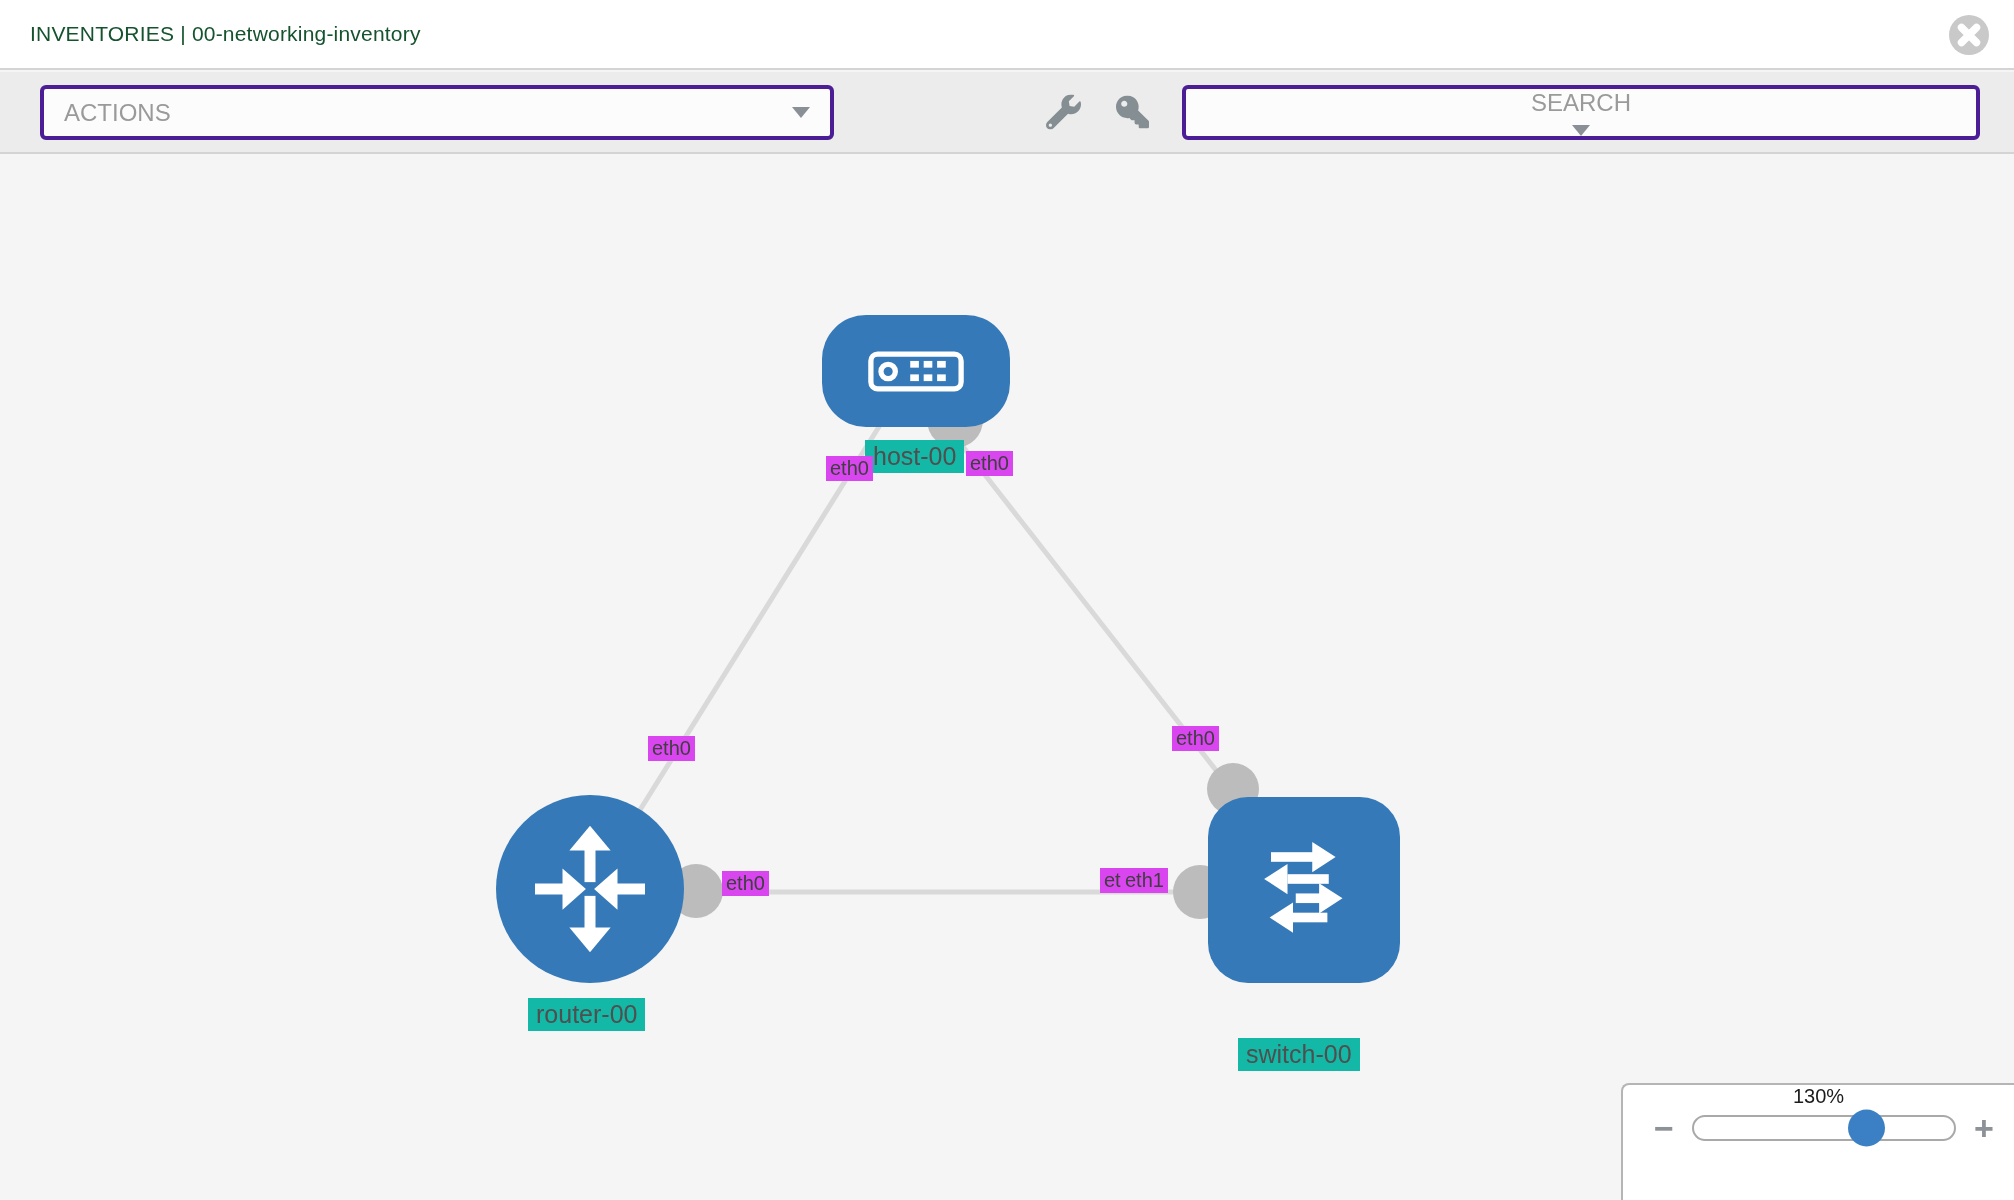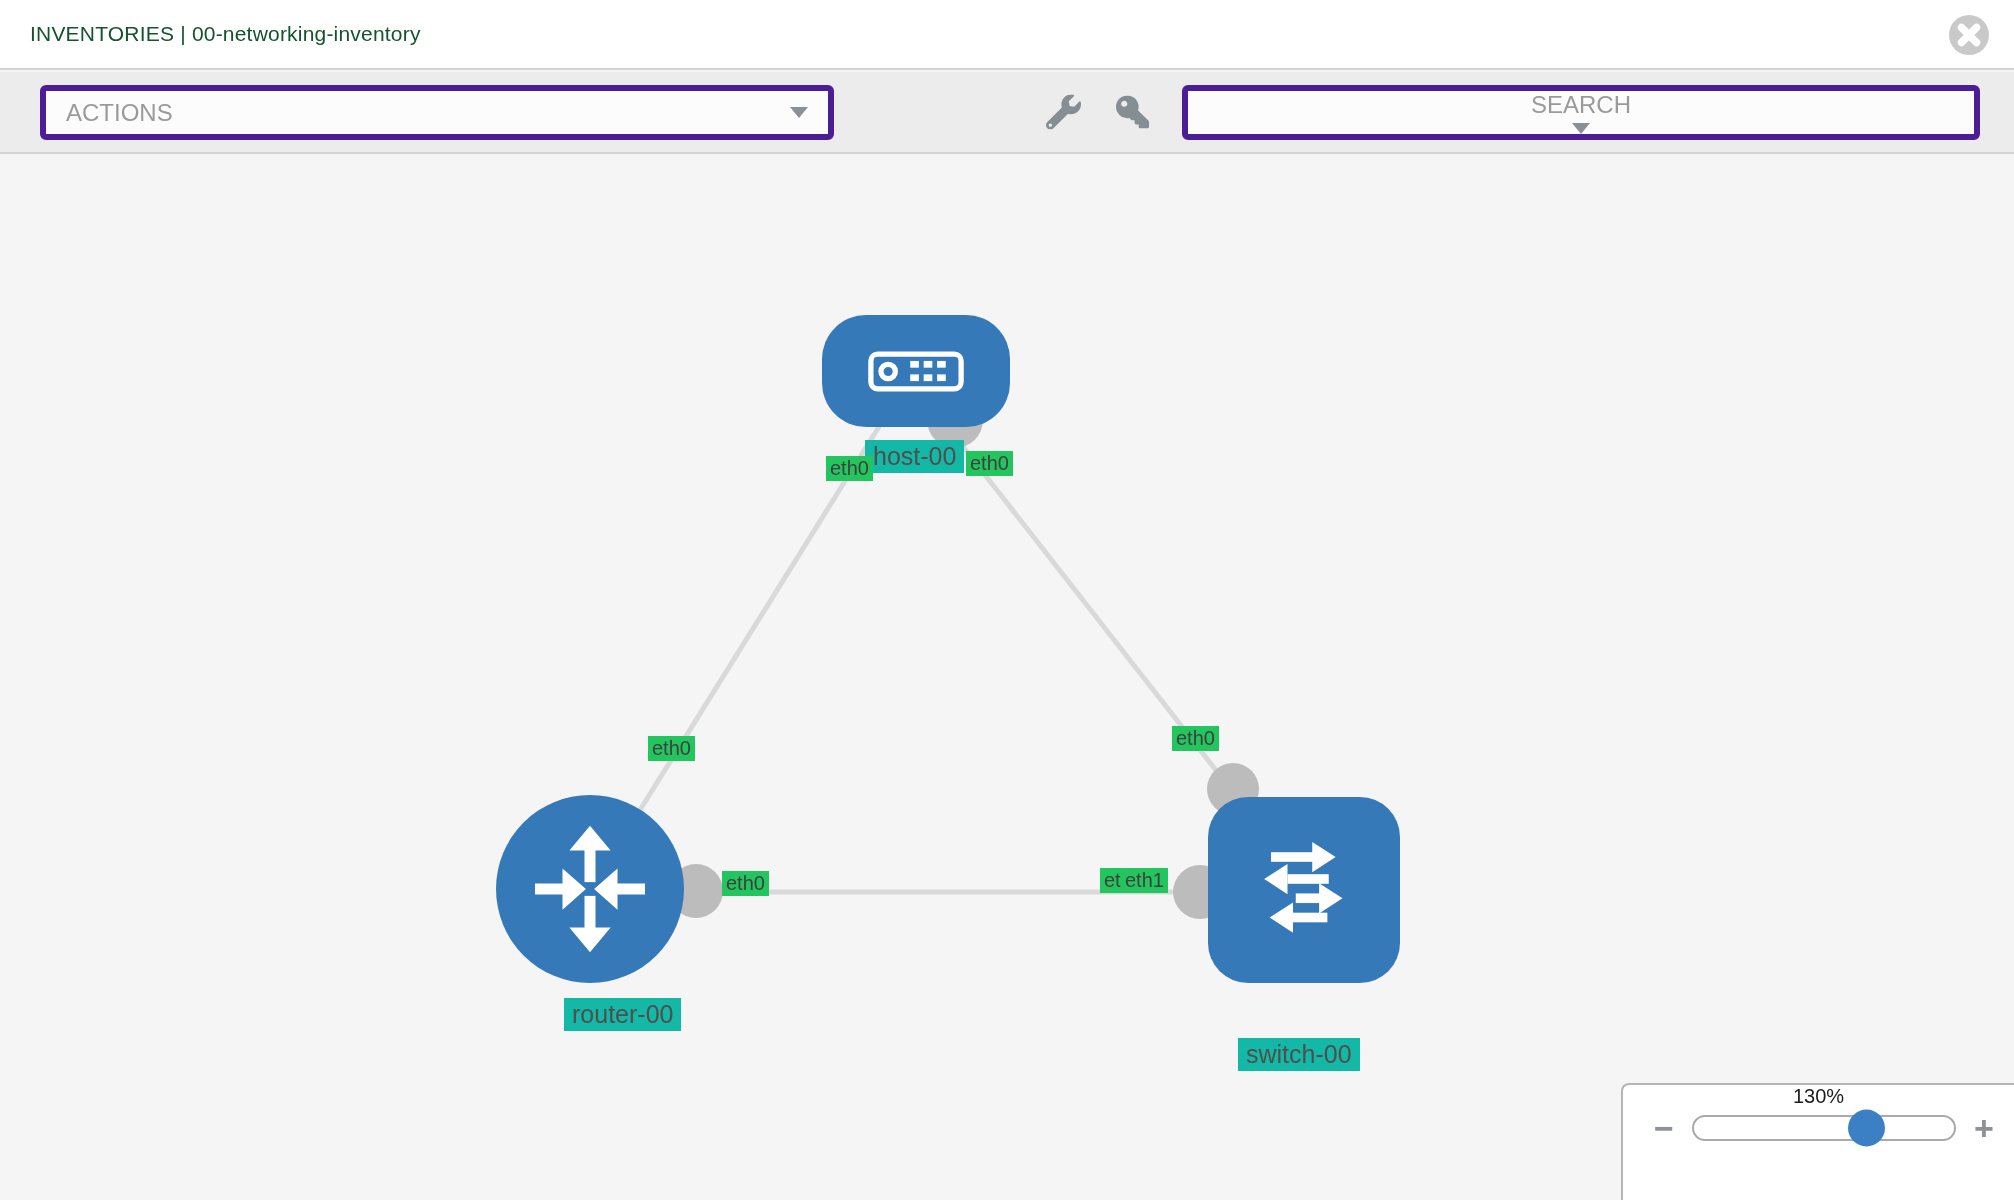--- a/index.html
+++ b/index.html
@@ -25,21 +25,21 @@
     background: none; border: none; cursor: pointer; padding: 0;
   }
 
   
   .toolbar {
     position: absolute; top: 72px; left: 0; right: 0; height: 82px;
     background: #ececec; border-bottom: 2px solid #d4d4d4; z-index: 19;
   }
   .select {
     position: absolute; top: 13px; height: 55px;
-    background: #fcfcfc; border: 6px solid #4c1d95; border-radius: 6px;
+    background: #fcfcfc; border: 4px solid #4c1d95; border-radius: 6px;
     display: flex; align-items: center; justify-content: space-between;
     padding: 0 20px; font-size: 24px; color: #9a9a9a; cursor: pointer;
   }
   .select-actions { left: 40px;  width: 794px; }
   .select-search  { left: 1182px; width: 798px; flex-direction: column; }
   .caret {
     width: 0; height: 0;
     border-left: 9px solid transparent; border-right: 9px solid transparent;
     border-top: 11px solid #8a9095;
   }
@@ -62,25 +62,25 @@
   }
   .node-host   { left: 822px;  top: 315px; width: 188px; height: 112px; border-radius: 44px; }
   .node-router { left: 496px;  top: 795px; width: 188px; height: 188px; border-radius: 50%; }
   .node-switch { left: 1208px; top: 797px; width: 192px; height: 186px; border-radius: 40px; }
 
   .node-label {
     position: absolute; z-index: 3; background: #14b8a6; color: #4f4f4f;
     font-size: 25px; padding: 2px 8px; white-space: nowrap;
   }
   .label-host   { left: 865px;  top: 440px; }
-  .label-router { left: 528px;  top: 998px; margin-left: 36px; }
+  .label-router { left: 528px;  top: 998px; }
   .label-switch { left: 1238px; top: 1038px; }
 
   .iface-label {
-    position: absolute; z-index: 3; background: #22c55e; color: #3f3f3f;
+    position: absolute; z-index: 3; background: #d946ef; color: #3f3f3f;
     font-size: 20px; padding: 1px 4px; white-space: nowrap;
   }
   .if-0 { left: 826px;  top: 456px; }
   .if-1 { left: 966px;  top: 451px; }
   .if-2 { left: 648px;  top: 736px; }
   .if-3 { left: 1172px; top: 726px; }
   .if-4 { left: 722px;  top: 871px; }
   .if-5 { left: 1100px; top: 868px; z-index: 3; }
   .if-6 { left: 1121px; top: 868px; z-index: 4; }
 

